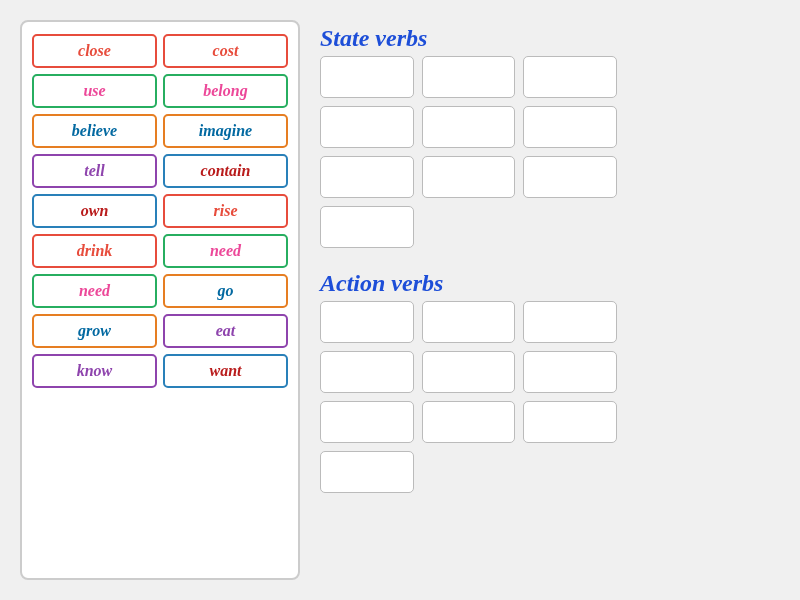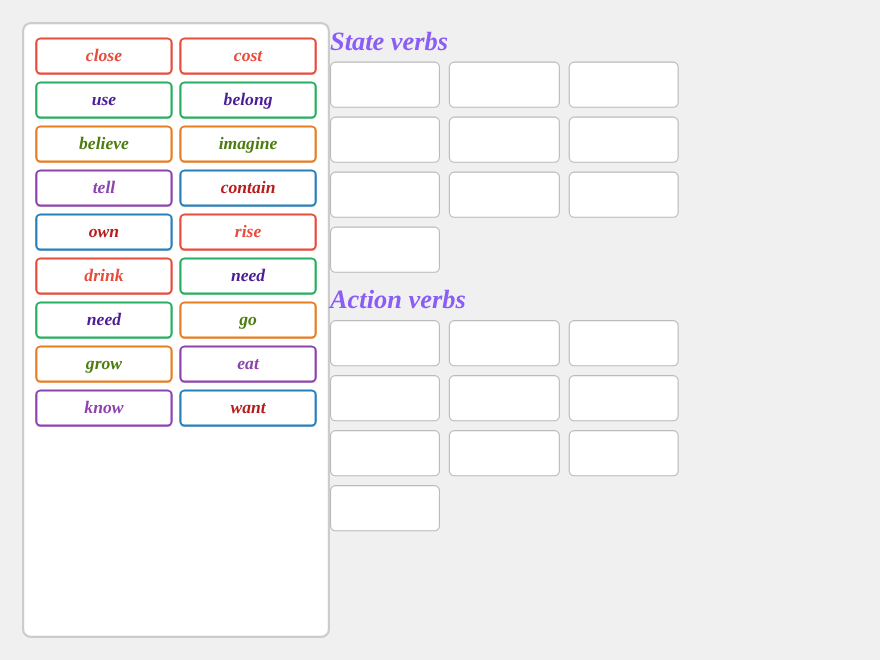--- a/index.html
+++ b/index.html
@@ -14,20 +14,21 @@
       justify-content: flex-start;
       overflow: hidden;
     }
 
     .main-container {
       display: flex;
       flex-direction: row;
       width: 637px;
       height: 600px;
       padding: 20px;
+      gap: 20px;
     }
 
     
     .word-bank {
       background: white;
       border: 2px solid #ccc;
       border-radius: 8px;
       padding: 12px 10px;
       display: grid;
       grid-template-columns: 1fr 1fr;
@@ -41,39 +42,39 @@
       border-radius: 5px;
       padding: 6px 4px;
       text-align: center;
       font-style: italic;
       font-weight: bold;
       font-size: 16px;
       cursor: grab;
     }
 
     .word-card.red    { border: 2px solid #e74c3c; color: #e74c3c; }
-    .word-card.green  { border: 2px solid #27ae60; color: #4c1d95; }
-    .word-card.orange { border: 2px solid #e67e22; color: #4d7c0f; }
+    .word-card.green  { border: 2px solid #27ae60; color: #ec4899; }
+    .word-card.orange { border: 2px solid #e67e22; color: #0369a1; }
     .word-card.purple { border: 2px solid #8e44ad; color: #8e44ad; }
     .word-card.blue   { border: 2px solid #2980b9; color: #b91c1c; }
 
     
     .right-panel {
       flex: 1;
       display: flex;
       flex-direction: column;
       gap: 10px;
       padding-top: 5px;
     }
 
     .section-title {
       font-size: 24px;
       font-style: italic;
       font-weight: bold;
-      color: #8b5cf6;
+      color: #1d4ed8;
       margin-bottom: 4px;
     }
 
     .drop-grid {
       display: grid;
       grid-template-columns: repeat(3, 1fr);
       gap: 8px;
     }
 
     .drop-cell {
@@ -99,21 +100,21 @@
       display: grid;
       grid-template-columns: repeat(3, 1fr);
       gap: 8px;
     }
 
     .action-last-row .drop-cell {
       grid-column: 1 / 2;
     }
 
     .section-divider {
-      margin-top: 2px;
+      margin-top: 12px;
     }
   </style>
 </head>
 <body>
 
 <div class="main-container">
 
   <div class="word-bank">
 
   <div class="word-card red">close</div>

